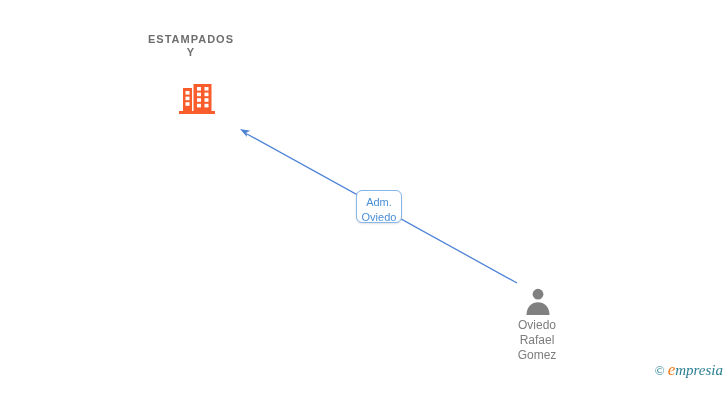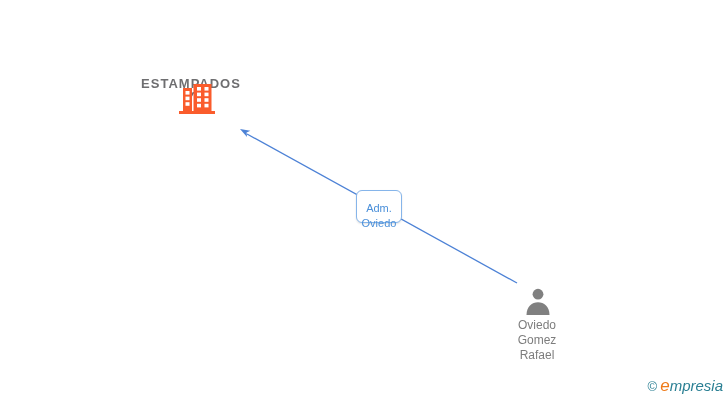--- a/index.html
+++ b/index.html
@@ -18,39 +18,39 @@
     width:728px;height:400px;background:#ffffff;position:relative;
     font-family:"Liberation Sans", sans-serif;overflow:hidden;
   }
   .stage{position:absolute;inset:0;}
   .edge-layer{position:absolute;left:0;top:0;width:728px;height:400px;}
   .edge-layer line{stroke:var(--edge);stroke-width:1.3;}
   .edge-layer polygon{fill:var(--edge);}
   .node-label{position:absolute;text-align:center;user-select:none;}
   .company-label{
     left:116px;top:33px;width:150px;
-    color:var(--company-text);font-size:13px;font-weight:bold;
-    letter-spacing:1px;line-height:13px;margin-top:44px;
+    color:var(--company-text);font-size:11px;font-weight:bold;
+    letter-spacing:1px;line-height:13px;
   }
   .company-icon{position:absolute;left:179px;top:84px;width:36px;height:30px;color:var(--company-icon);}
   .person-icon{position:absolute;left:524px;top:287px;width:28px;height:28px;color:var(--person-icon);}
   .person-label{
     left:477px;top:318px;width:120px;
     color:var(--person-text);font-size:12px;line-height:15px;
   }
   .edge-label{
     position:absolute;left:356px;top:190px;width:46px;height:33px;
     background:#ffffff;border:1px solid var(--edge-label-border);border-radius:6px;
     box-shadow:0 1px 2px rgba(0,0,0,0.12);
     color:var(--edge-label-text);font-size:11px;line-height:15px;
-    text-align:center;padding-top:10px;box-sizing:border-box;
+    text-align:center;padding-top:4px;box-sizing:border-box;
   }
   .watermark{
-    position:absolute;right:5px;bottom:4px;
-    font-family:Liberation Sans, sans-serif;font-style:italic;font-size:15px;
+    position:absolute;right:5px;bottom:20px;
+    font-family:Liberation Serif, serif;font-style:italic;font-size:15px;
     text-decoration:none;white-space:nowrap;
   }
   .watermark .copy{color:var(--brand-teal);font-style:normal;font-size:13px;margin-right:3px;}
   .watermark .brand-initial{color:var(--brand-orange);font-size:17px;}
   .watermark .brand-rest{color:var(--brand-teal);}
 </style>
 </head>
 <body>
 
 <div class="stage">
@@ -87,21 +87,21 @@
     <div>Oviedo</div>
   </div>
 
   <svg class="person-icon" viewBox="0 0 28 28">
     <circle cx="14" cy="7.2" r="5.4" fill="currentColor"></circle>
     <path d="M2.5,28 C2.5,19.5 8,15.3 14,15.3 C20,15.3 25.5,19.5 25.5,28 Z" fill="currentColor"></path>
   </svg>
 
   <div class="node-label person-label">
     <div>Oviedo</div>
+    <div>Rafael</div>
     <div>Gomez</div>
-    <div>Rafael</div>
   </div>
 
   <a class="watermark" href="#">
     <span class="copy">©</span><span class="brand-initial">e</span><span class="brand-rest">mpresia</span>
   </a>
 
 </div>
 
 </body></html>

